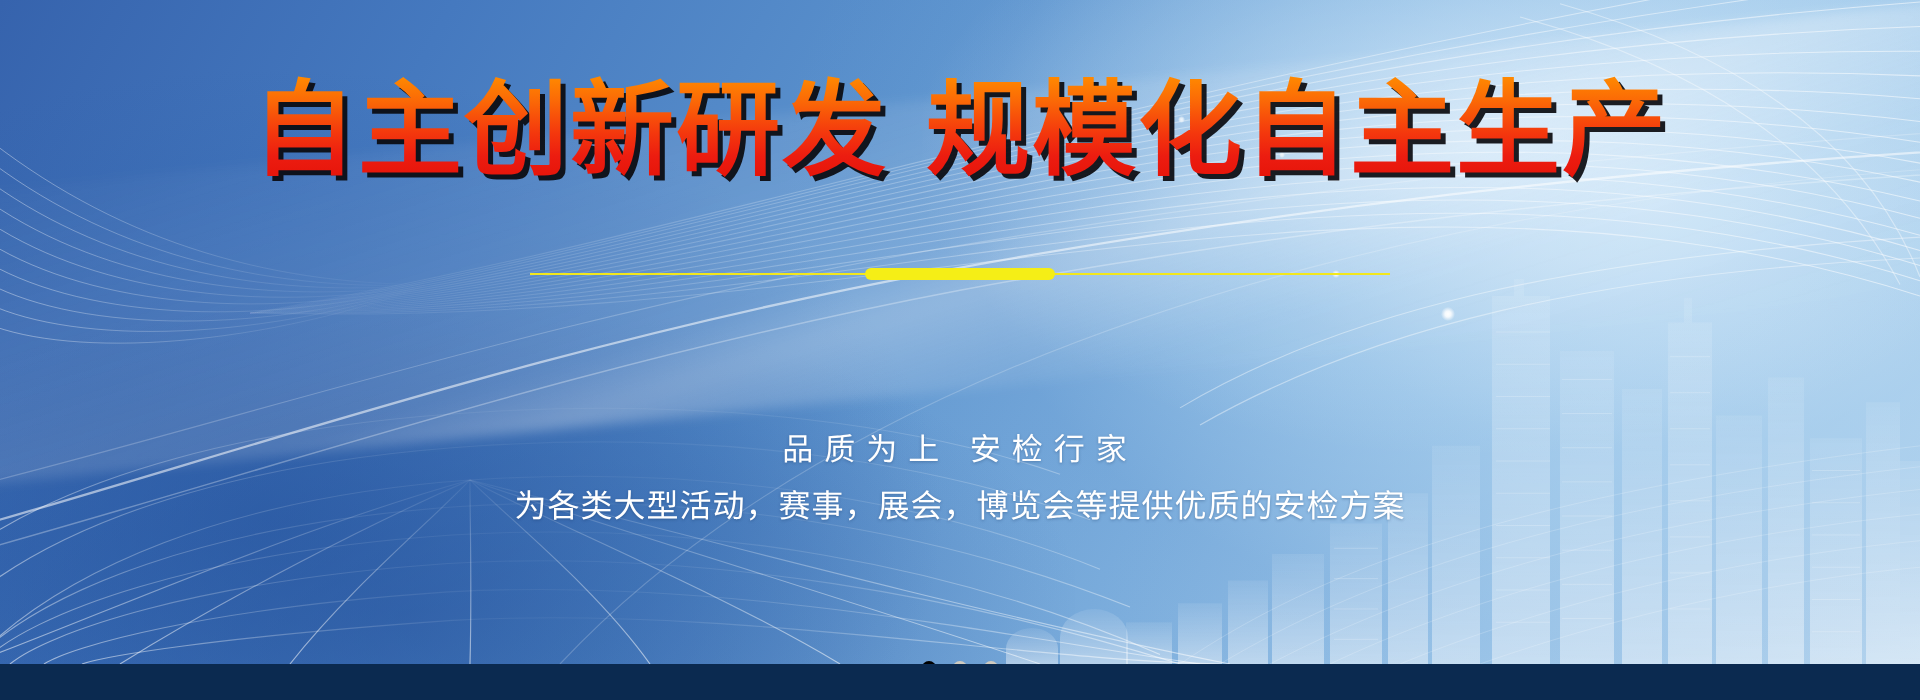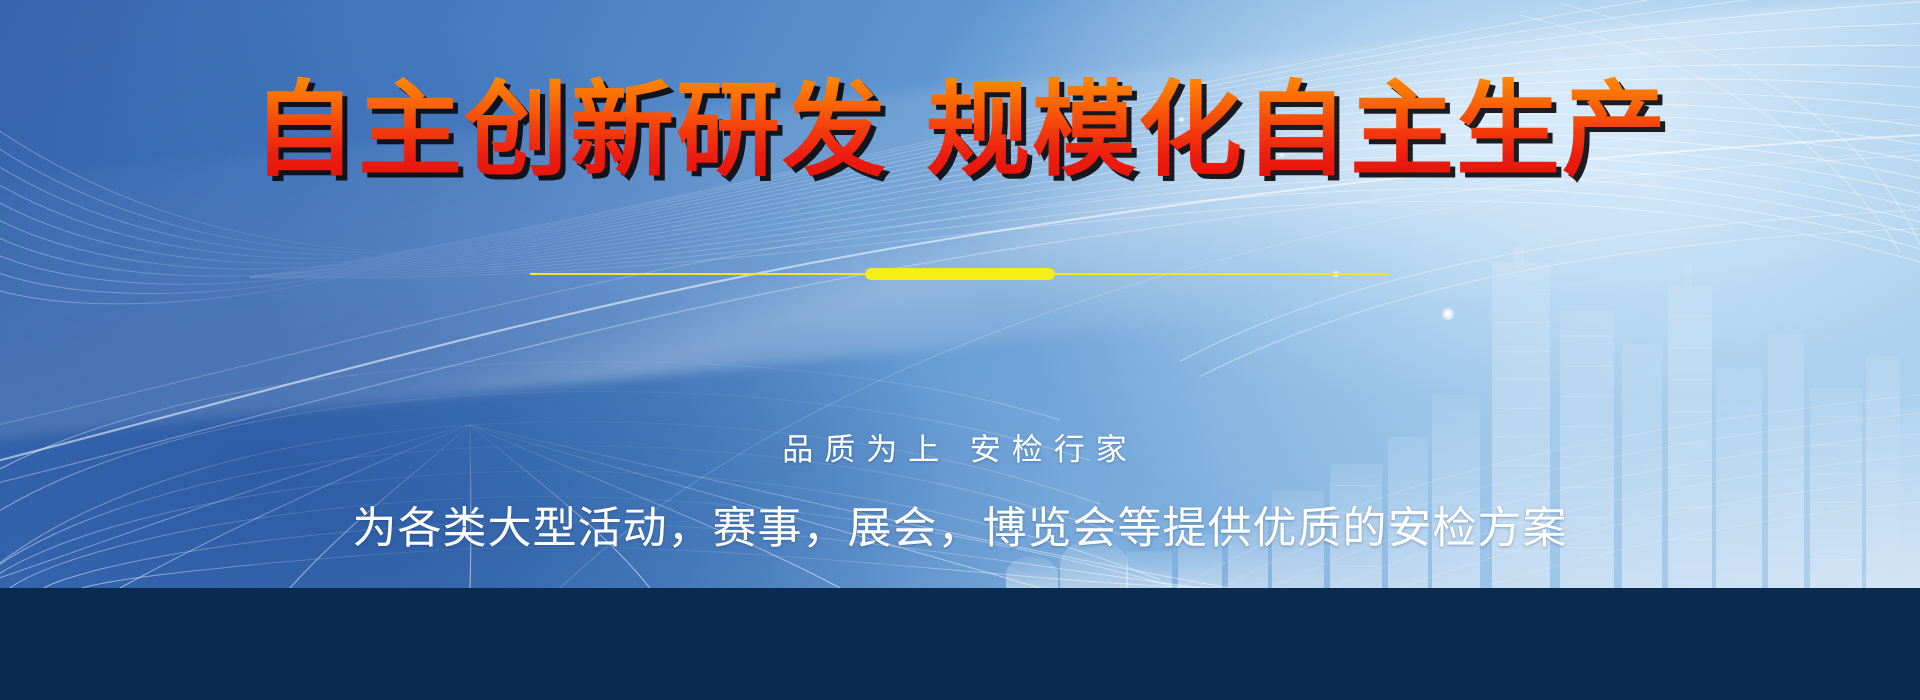--- a/index.html
+++ b/index.html
@@ -2,21 +2,21 @@
 <html lang="zh-CN"><head>
 <meta charset="utf-8">
 <title>Banner</title>
 <style>
   html,body{margin:0;padding:0;background:#0b2a50;}
   *{box-sizing:border-box;}
 
   .banner{
     position:relative;
     width:1920px;
-    height:588px;
+    height:664px;
     overflow:hidden;
     font-family:"Liberation Sans","DejaVu Sans",sans-serif;
     
     background:
       radial-gradient(ellipse 1100px 720px at 86% 30%, rgba(205,228,246,0.92) 0%, rgba(168,207,238,0.55) 35%, rgba(120,170,222,0.12) 62%, rgba(0,0,0,0) 80%),
       radial-gradient(ellipse 900px 600px at 14% 78%, rgba(38,84,158,0.60) 0%, rgba(45,96,170,0.30) 45%, rgba(0,0,0,0) 75%),
       linear-gradient(118deg, #3663ad 0%, #4579bf 20%, #5b92cd 42%, #79abdb 62%, #9cc5e8 80%, #b9d7ef 100%);
   }
 
   
@@ -124,21 +124,21 @@
     white-space:nowrap;
     text-shadow:0 1px 3px rgba(16,48,92,0.35);
   }
 
   .subtitle{
     position:absolute;
     top:448px;
     left:0;right:0;
     text-align:center;
     color:#ffffff;
-    font-size:44px;
+    font-size:32px;
     font-weight:400;
     letter-spacing:1px;
     white-space:nowrap;
     text-shadow:0 1px 3px rgba(16,48,92,0.35);
   }
 
   .dots{
     position:absolute;
     top:661px;
     left:50%;

